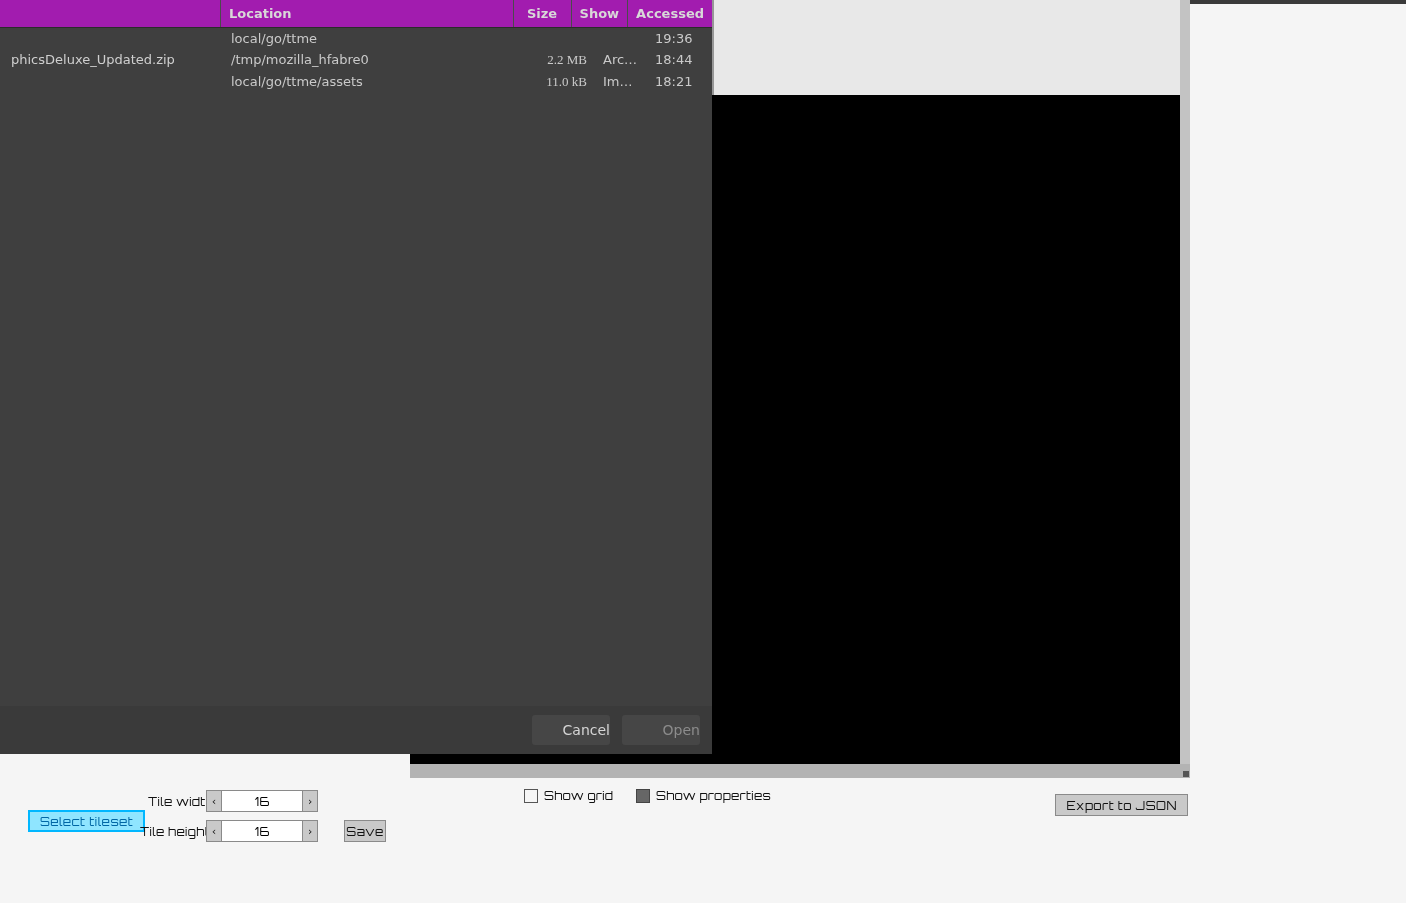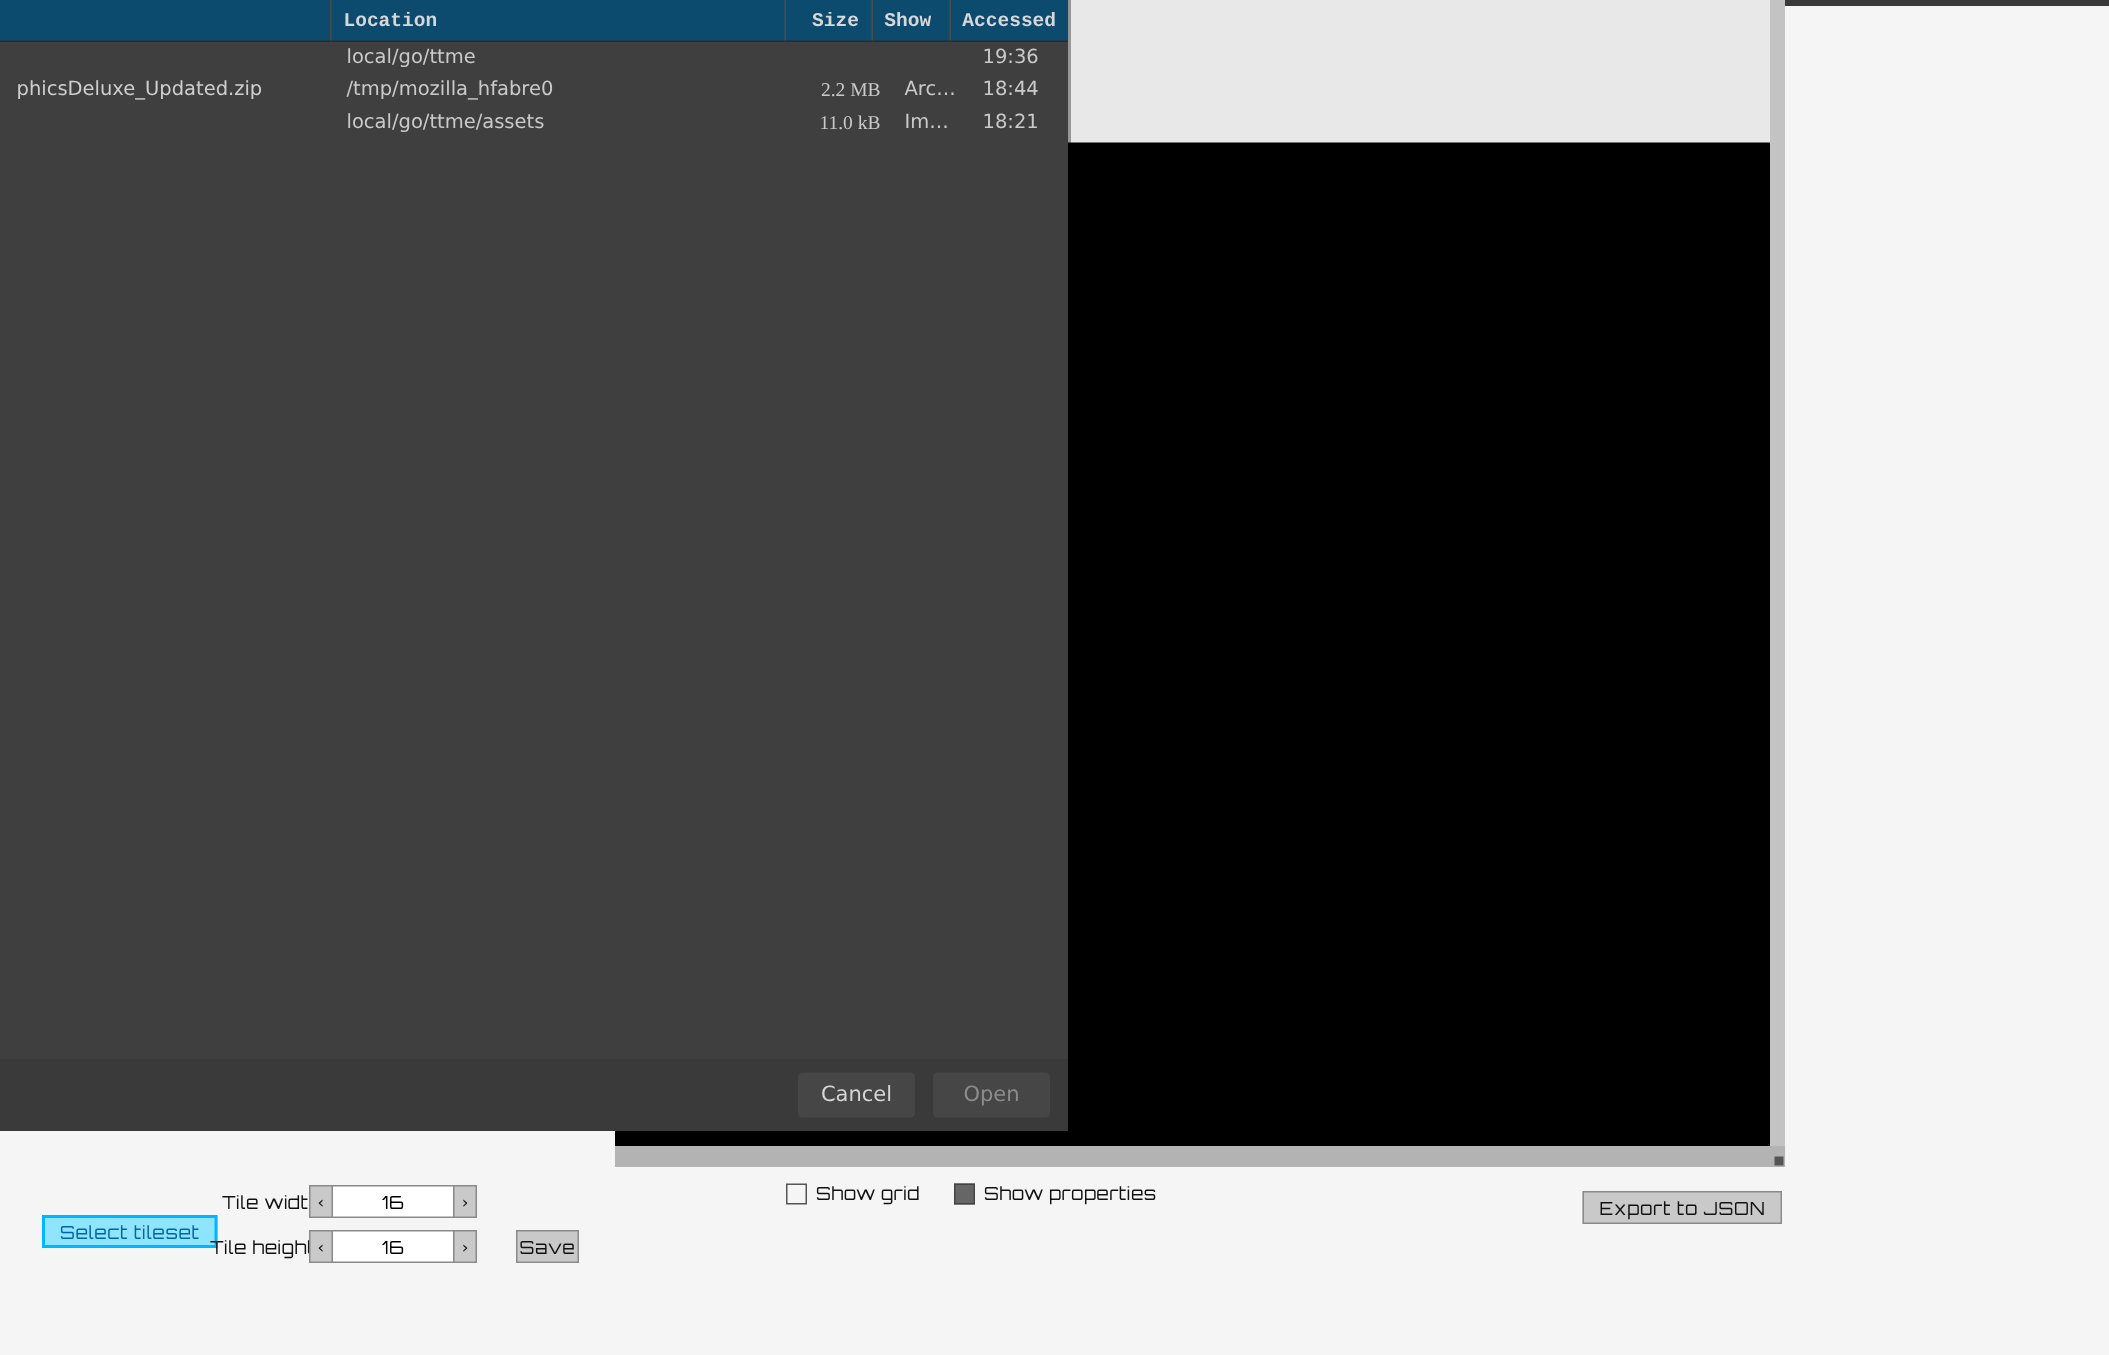--- a/index.html
+++ b/index.html
@@ -33,42 +33,42 @@
 .stepper input  { width:80px; text-align:center; font:12px "Orbitron",monospace; border:1px solid #8a8a8a; border-left:none;border-right:none; background:#fff;}
 
 .check { display:inline-flex; align-items:center; gap:6px; }
 .check-box { width:14px; height:14px; border:1px solid #555; display:flex;align-items:center;justify-content:center;}
 .check-box.checked { background:#666;border-color:#444; }
 .check-box.checked::after{ content:""; }
 
 
 .dialog { position:absolute; left:0; top:0; width:712px; height:754px; background:#3f3f3f; color:#cfcfcf;
           font:13px "DejaVu Sans",sans-serif; box-shadow:2px 0 0 rgba(0,0,0,.35);}
-.dialog-header-row { display:flex; background:#0c4a6e; border-bottom:1px solid #2b2b2b;font-family:Liberation Mono, monospace;}
+.dialog-header-row { display:flex; background:#a21caf; border-bottom:1px solid #2b2b2b;}
 .dialog-header-row .hcell { padding:6px 8px; font-weight:600; color:#d8d8d8; border-left:1px solid #4b4b4b;}
 .dialog-header-row .hcell:first-child{border-left:none;}
 .hc-name{flex:0 0 220px;}
 .hc-loc{flex:1 1 auto;}
-.hc-size{flex:0 0 58px; text-align:right;}
+.hc-size{flex:0 0 58px; text-align:center;}
 .hc-type{flex:0 0 52px;}
 .hc-acc{flex:0 0 62px;}
 
 .dialog-rows{height:calc(100% - 30px - 48px);} 
 .drow{display:flex;padding:3px 3px;}
 .dc{padding:0 8px;white-space:nowrap;overflow:hidden;text-overflow:ellipsis;}
 .dc-name{flex:0 0 220px;}
 .dc-loc{flex:1 1 auto;color:#cacaca;}
 .dc-size{flex:0 0 58px;text-align:right;color:#cacaca;font-family:Liberation Serif, serif;}
 .dc-type{flex:0 0 52px;color:#cacaca;}
 .dc-acc{flex:0 0 62px;color:#cacaca;}
 
 .dialog-footer{position:absolute;left:0;right:0;bottom:0;height:48px;background:#3a3a3a;
                display:flex;justify-content:flex-end;align-items:center;gap:12px;padding-right:12px;}
 .dlg-btn{height:30px;min-width:78px;border:none;border-radius:3px;background:#464646;color:#d6d6d6;
-         font:14px "DejaVu Sans";cursor:pointer;}
+         font:14px "DejaVu Sans";cursor:pointer;text-align:right;}
 .dlg-btn.primary{background:#4e4e4e;color:#bdbdbd;}
 .dlg-btn.disabled{color:#8c8c8c;cursor:default;background:#464646;}
 
 
 .top-dark-strip{position:absolute;left:712px;top:0;right:0;height:4px;background:#3a3a3a;}
 
 
 .left-under-dialog{position:absolute;left:0;top:754px;width:410px;height:24px;background:#f5f5f5;}
 </style>
 </head>

